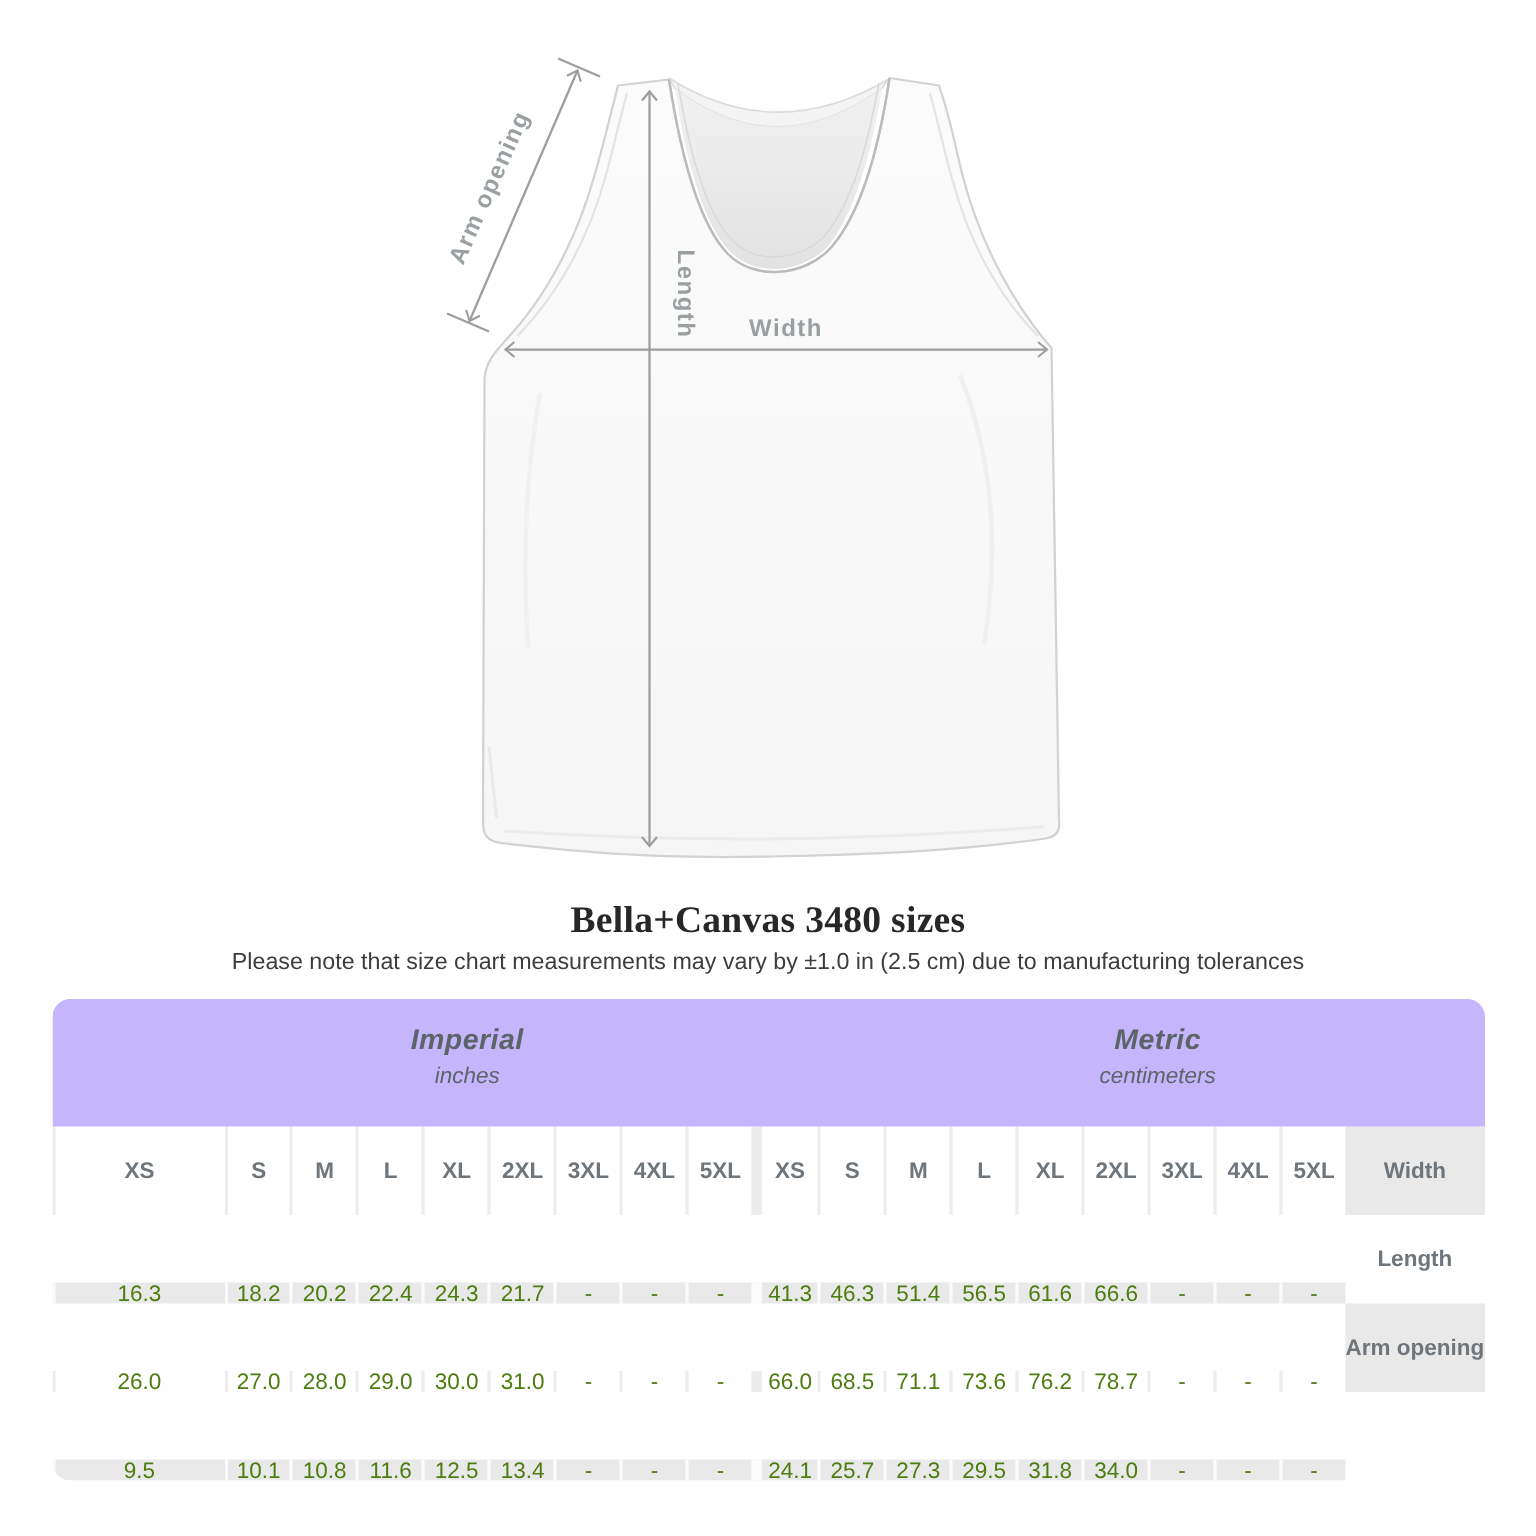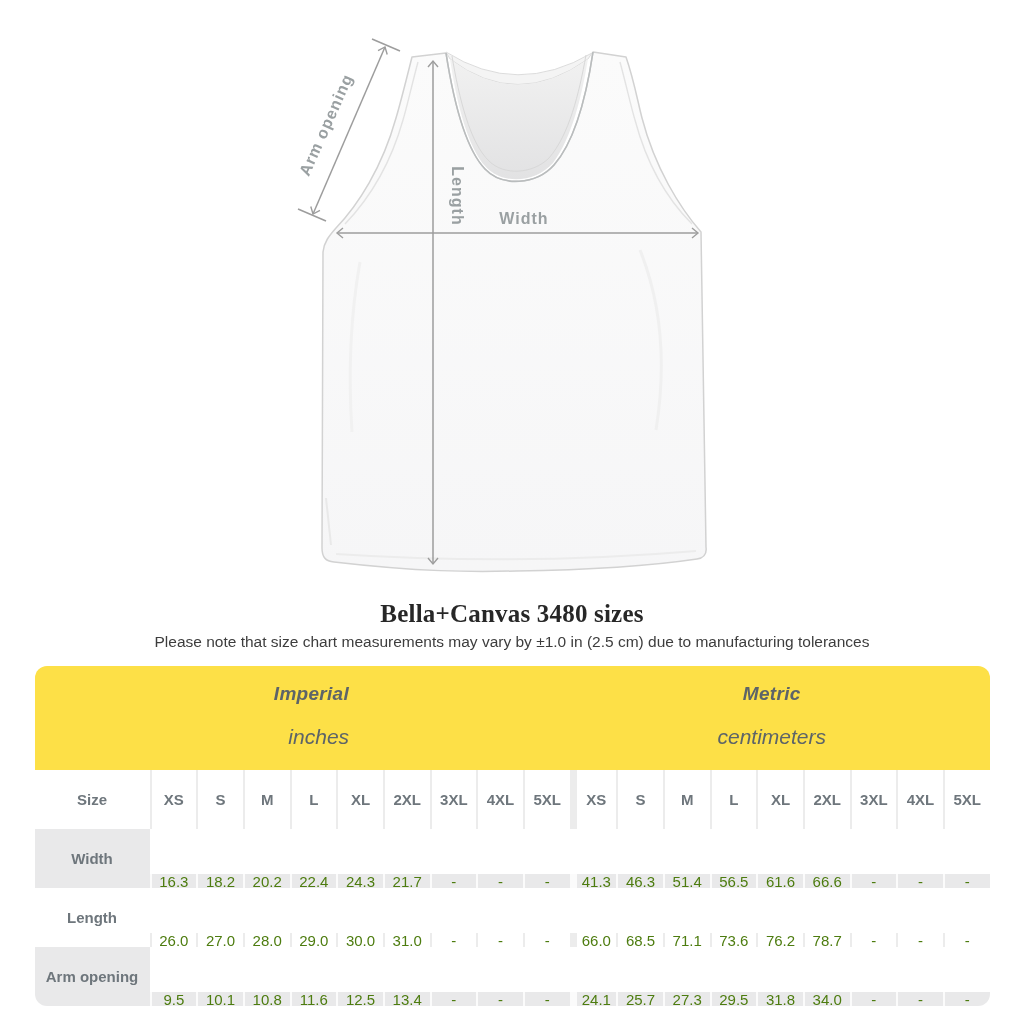--- a/index.html
+++ b/index.html
@@ -17,27 +17,27 @@
     margin:8px 0 5px;letter-spacing:.2px;font-family:Liberation Serif, serif;
   }
   .subtitle{
     text-align:center;font-size:15.5px;color:#3d3d3d;
     margin:0 0 15px;
   }
   
   .size-table{
     width:955px;margin:0 auto;border-radius:12px;overflow:hidden;background:#ffffff;
   }
-  .band{height:104px;background:#fde047;position:relative;}
+  .band{height:85px;background:#c4b5fd;position:relative;}
   .unit-group{
     position:absolute;top:17px;transform:translateX(-50%);
     text-align:center;color:#5d6468;white-space:nowrap;
   }
   .unit-group .unit-label{font-size:19px;font-weight:bold;font-style:italic;letter-spacing:.3px;}
-  .unit-group .unit-sub{font-size:21px;font-style:italic;margin-top:20px;text-align:right;}
+  .unit-group .unit-sub{font-size:15px;font-style:italic;margin-top:4px;}
   #imperial-group{left:29%;}
   #metric-group{left:77.2%;}
   .grid{display:grid;grid-template-columns:115px repeat(18,1fr);grid-auto-rows:59px;}
   .cell{
     display:flex;align-items:center;justify-content:center;
     font-size:15px;white-space:nowrap;
   }
   .head{font-weight:bold;color:#6e767c;}
   .val{color:#4d7c0f;margin-top:45px;}
   .row-gray{background:#e9e9ea;}
@@ -127,21 +127,20 @@
     <div class="unit-group" id="imperial-group">
       <div class="unit-label">Imperial</div>
       <div class="unit-sub">inches</div>
     </div>
     <div class="unit-group" id="metric-group">
       <div class="unit-label">Metric</div>
       <div class="unit-sub">centimeters</div>
     </div>
   </div>
   <div class="grid">
-      <div class="cell head">Size</div>
       <div class="cell head sep">XS</div>
       <div class="cell head sep">S</div>
       <div class="cell head sep">M</div>
       <div class="cell head sep">L</div>
       <div class="cell head sep">XL</div>
       <div class="cell head sep">2XL</div>
       <div class="cell head sep">3XL</div>
       <div class="cell head sep">4XL</div>
       <div class="cell head sep">5XL</div>
       <div class="cell head sep wide">XS</div>

